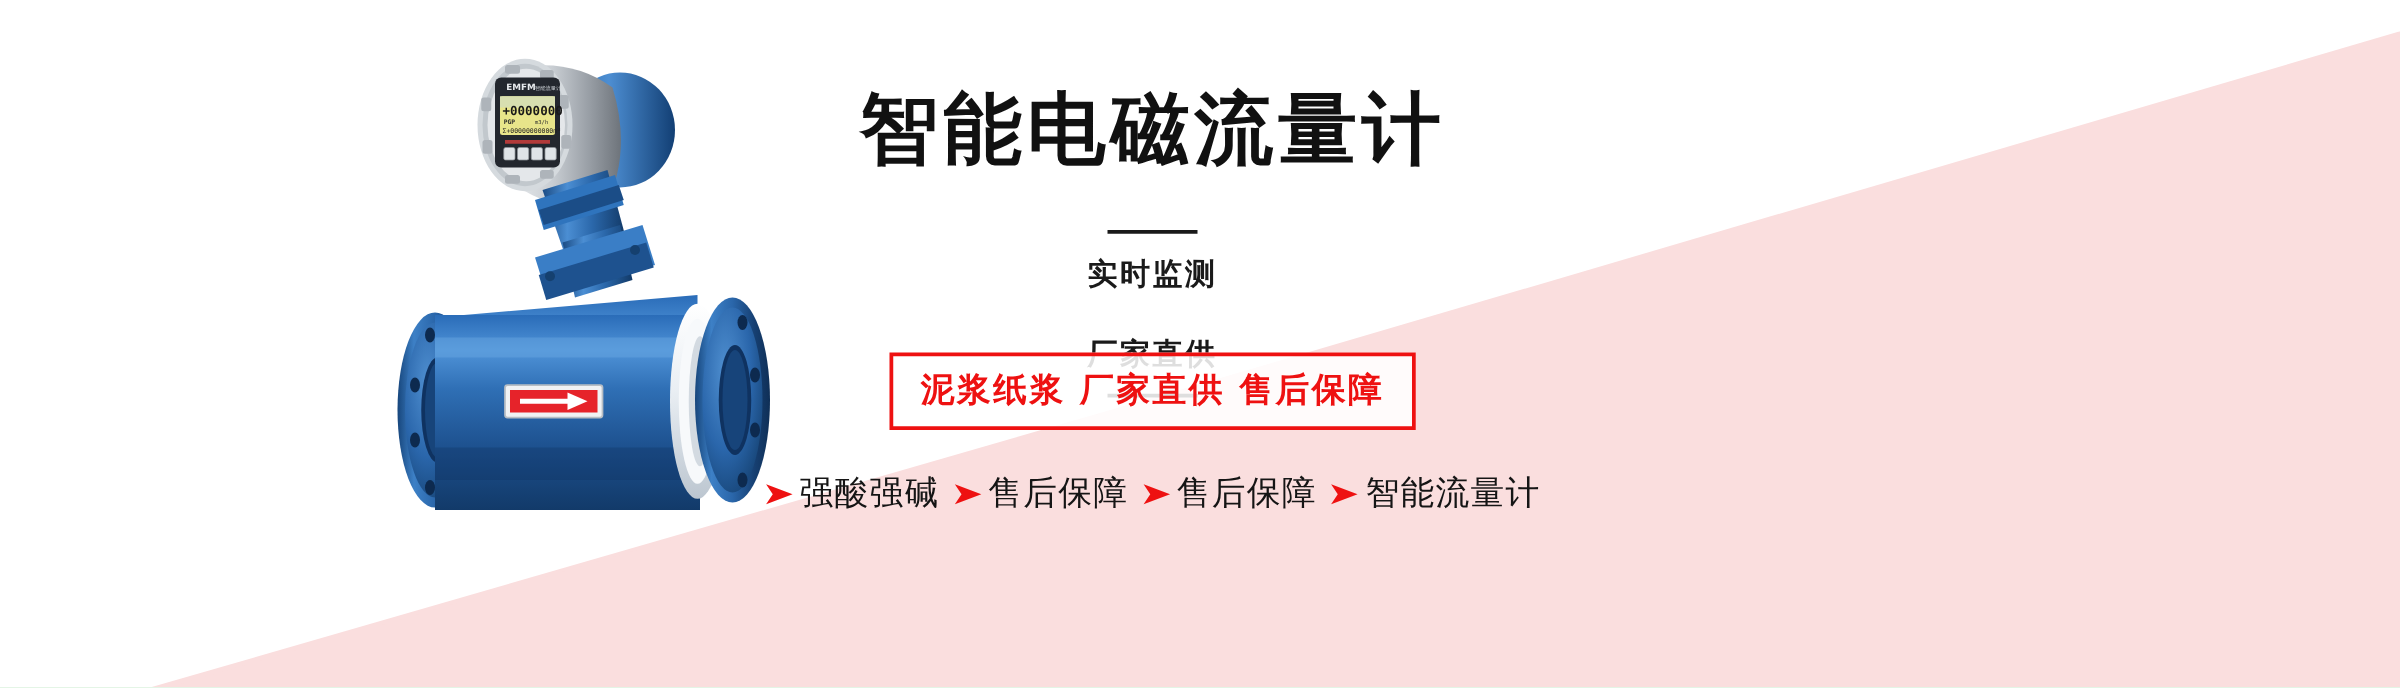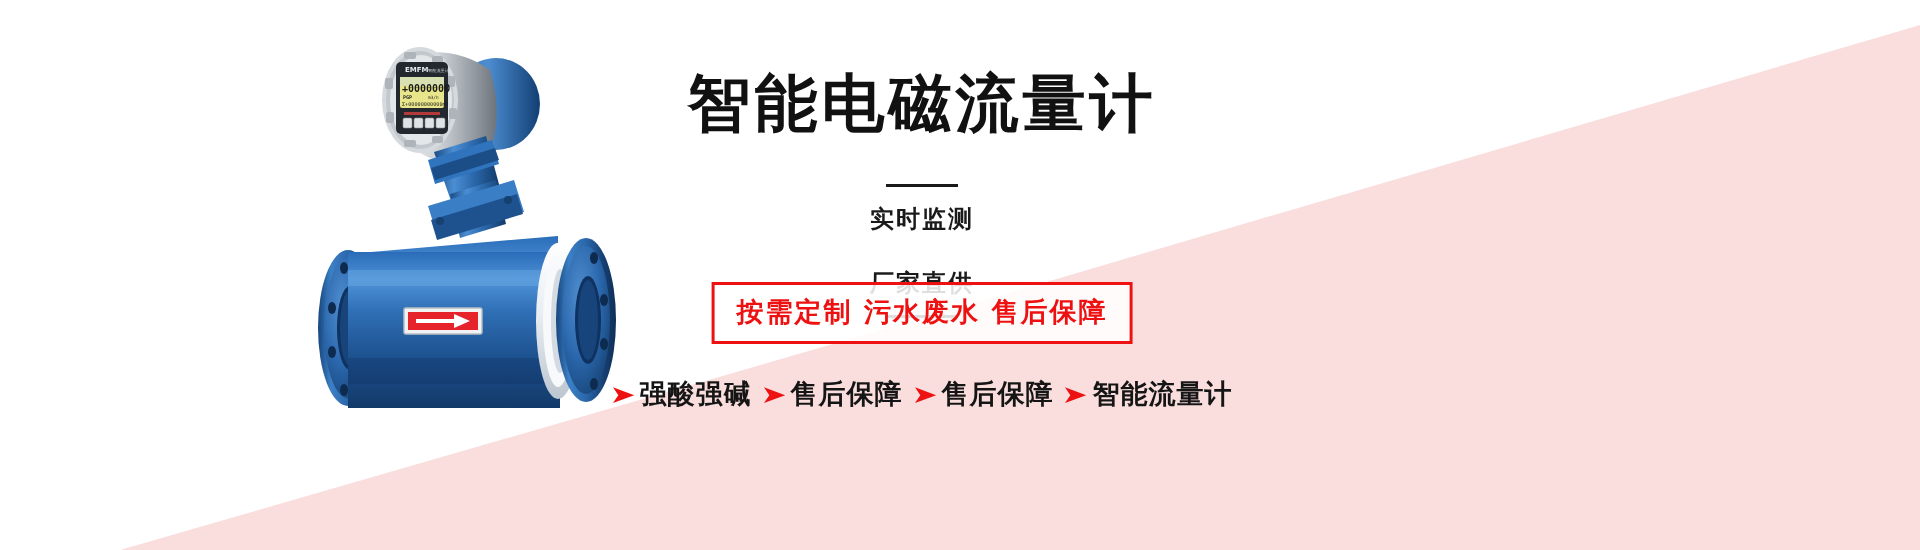--- a/index.html
+++ b/index.html
@@ -139,21 +139,21 @@
   }
   .arrow {
     color: #ee1111;
     font-size: 25px;
     line-height: 1;
     display: inline-block;
     transform: scaleX(1.25);
   }
   .feature-label {
     font-size: 27px;
-    font-weight: bold;
+    font-weight: normal;
     color: #151515;
     letter-spacing: 1px;
   }
 </style>
 </head>
 <body>
 
 <div class="banner">
 
   <div class="bg-white"></div>
@@ -318,21 +318,21 @@
 
     <div class="subtitle-row">
       <span class="rule"></span>
       <span class="subtitle-text">实时监测</span>
       <span class="subtitle-gap"></span>
       <span class="subtitle-text">厂家直供</span>
       <span class="rule"></span>
     </div>
 
     <div class="cta-box">
-      <span class="cta-text">按需定制    污水废水    售后保障</span>
+      <span class="cta-text">泥浆纸浆    厂家直供    售后保障</span>
     </div>
 
     <div class="features">
       <div class="feature">
         <span class="arrow">➤</span>
         <span class="feature-label">强酸强碱</span>
       </div>
       <div class="feature">
         <span class="arrow">➤</span>
         <span class="feature-label">售后保障</span>

